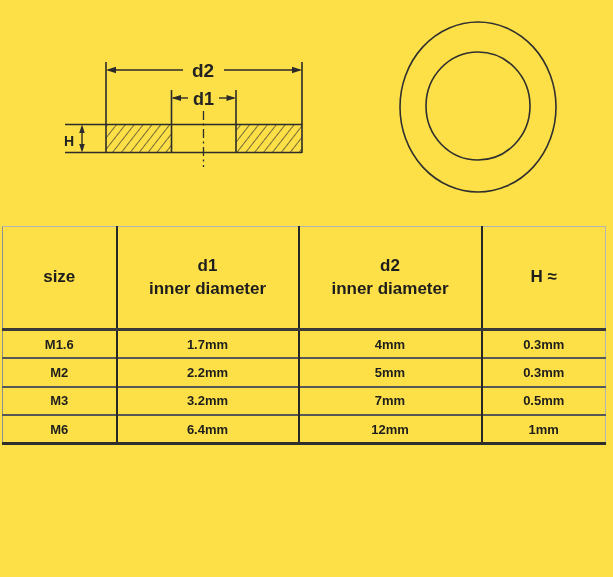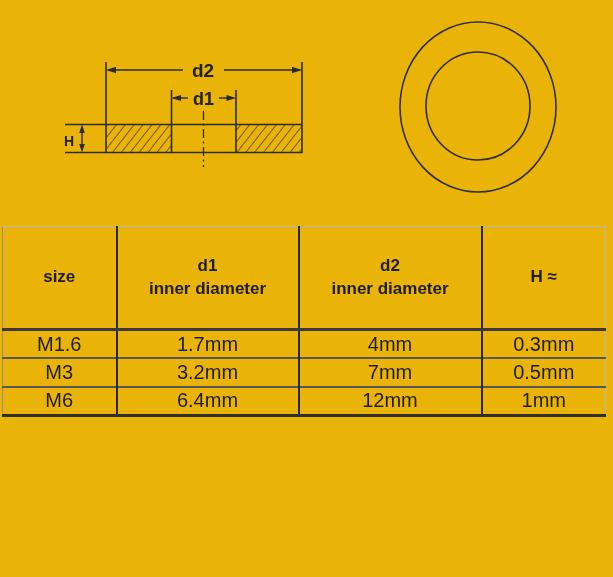--- a/index.html
+++ b/index.html
@@ -1,19 +1,19 @@
 <!DOCTYPE html>
 <html><head>
 <meta charset="utf-8">
 <style>
   html,body{margin:0;padding:0;background:#ffffff;}
   .page{
     position:relative;
     width:613px;height:577px;
-    background:#eab308;
+    background:#fde047;
     font-family:"Liberation Sans", sans-serif;
     overflow:hidden;
   }
   .drawing{position:absolute;left:0;top:0;}
   .dim-label{font-family:"Liberation Sans", sans-serif;font-weight:bold;fill:#222;}
 
   table.spec{
     position:absolute;
     left:2px;top:226px;
     width:603px;
@@ -36,21 +36,21 @@
   }
   table.spec th:last-child, table.spec td:last-child{border-right:none;}
   table.spec thead tr{height:103px;}
   table.spec thead th{
     font-size:17px;font-weight:bold;
     line-height:1.35;
     border-bottom:3px solid #3a3a3a;
   }
   table.spec tbody tr{height:28.5px;}
   table.spec tbody tr + tr{border-top:2px solid #575757;}
-  table.spec tbody td{font-size:20px;font-weight:normal;}
+  table.spec tbody td{font-size:13px;font-weight:bold;}
 </style>
 </head>
 <body>
 
 <div class="page">
 
   <svg class="drawing" width="613" height="212" viewBox="0 0 613 212">
     <defs>
       <pattern id="hatch" width="7" height="7" patternUnits="userSpaceOnUse" patternTransform="rotate(38)">
         <line x1="0" y1="0" x2="0" y2="7" stroke="#2b2b2b" stroke-width="1.3"></line>
@@ -123,20 +123,26 @@
       </tr>
     </thead>
     <tbody>
       <tr>
         <td>M1.6</td>
         <td>1.7mm</td>
         <td>4mm</td>
         <td>0.3mm</td>
       </tr>
       <tr>
+        <td>M2</td>
+        <td>2.2mm</td>
+        <td>5mm</td>
+        <td>0.3mm</td>
+      </tr>
+      <tr>
         <td>M3</td>
         <td>3.2mm</td>
         <td>7mm</td>
         <td>0.5mm</td>
       </tr>
       <tr>
         <td>M6</td>
         <td>6.4mm</td>
         <td>12mm</td>
         <td>1mm</td>

